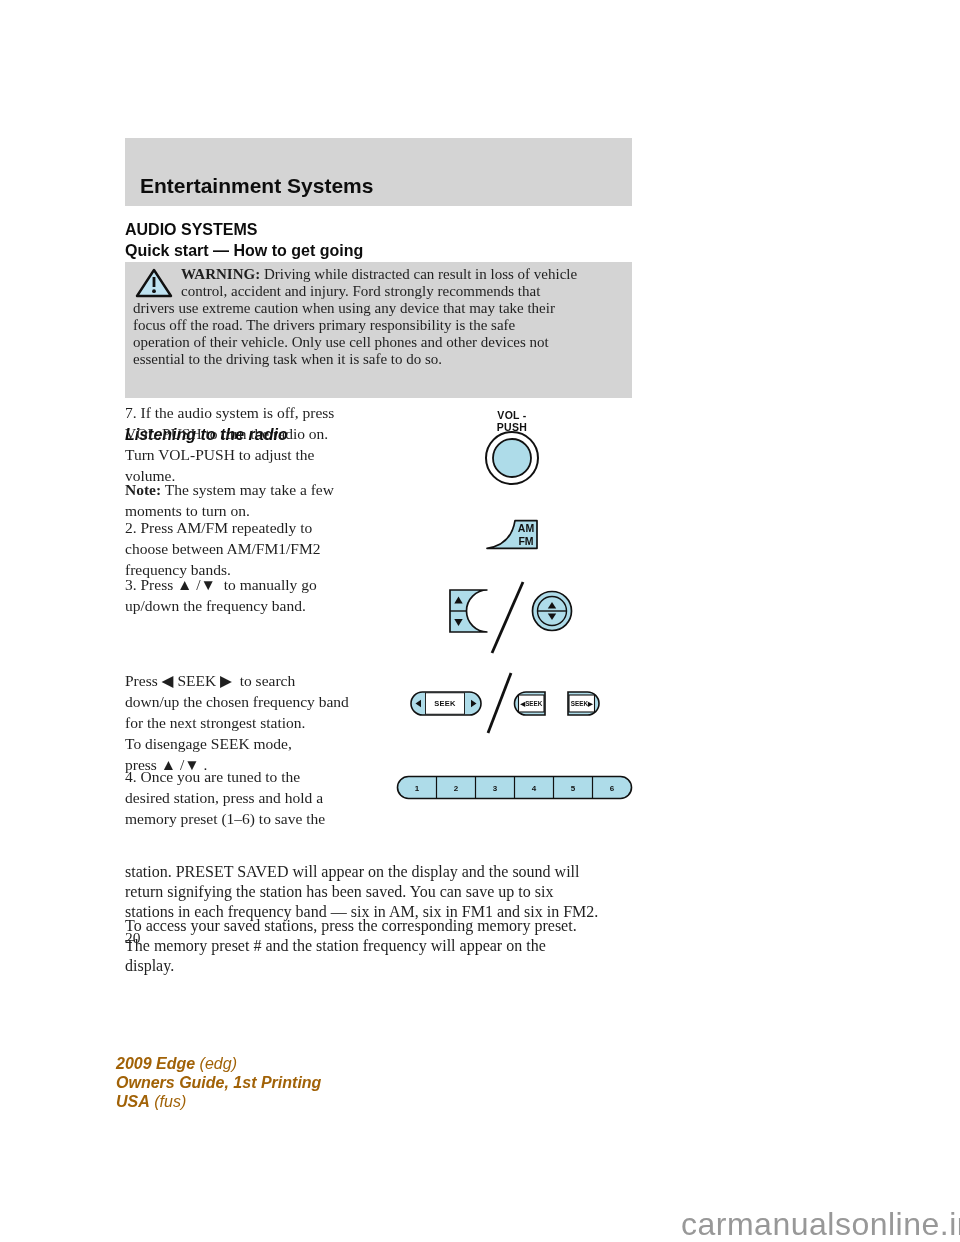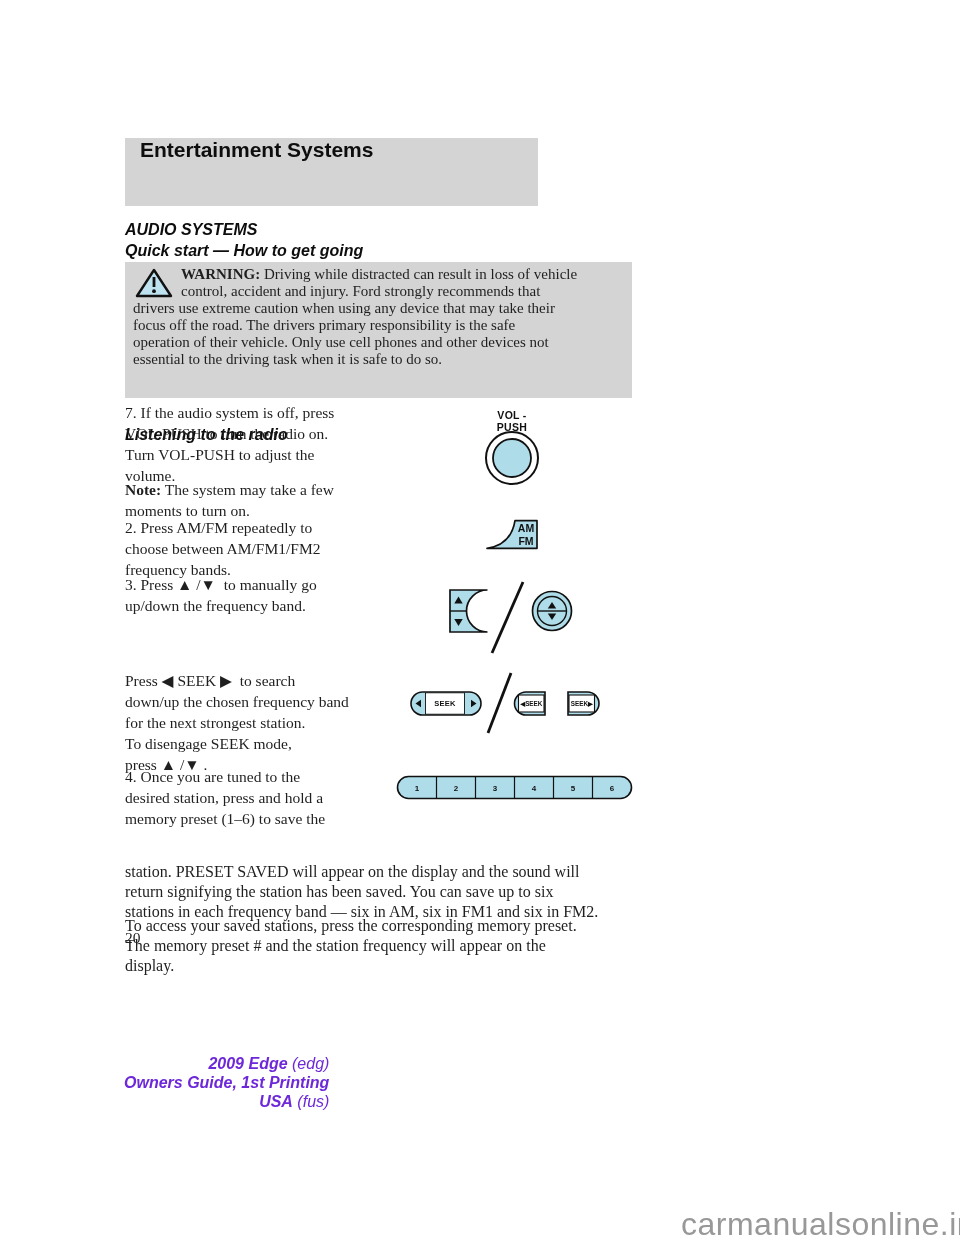--- a/index.html
+++ b/index.html
@@ -3,45 +3,45 @@
 <meta charset="utf-8">
 <style>
   html,body{margin:0;padding:0;}
   body{
     width:960px;height:1242px;position:relative;background:#ffffff;overflow:hidden;
     font-family:"Liberation Serif",serif;color:#1f1f1f;
   }
   .abs{position:absolute;}
   .pre{white-space:pre;}
   
-  .band{left:125px;top:138px;width:413px;height:68px;background:#d4d4d4;
-        display:flex;}
+  .band{left:125px;top:138px;width:507px;height:68px;background:#d4d4d4;
+        display:flex;align-items:flex-end;}
   .band-title{font-family:"Liberation Sans",sans-serif;font-weight:bold;
         font-size:21px;color:#0d0d0d;padding:0 0 8px 15px;}
   
   .h-sans{left:125px;font-family:"Liberation Sans",sans-serif;font-weight:bold;
-        font-size:16px;color:#0d0d0d;font-style:italic;}
+        font-size:16px;color:#0d0d0d;}
   .h-italic{font-style:italic;margin-top:46px;}
   
   .warnbox{left:125px;top:262px;width:507px;height:136px;background:#d4d4d4;
         box-sizing:border-box;padding:4px 8px;font-size:15px;line-height:17px;}
   .warn-icon{float:left;width:38px;height:30px;margin:2px 8px 0 2px;}
   .warn-label{font-weight:bold;}
   
   .para{left:125px;font-size:15.5px;line-height:21px;}
   .para-wide{left:125px;font-size:16px;line-height:20px;margin-top:48px;}
   .note-label{font-weight:bold;}
   
   .fig-label{font-family:"Liberation Sans",sans-serif;font-weight:600;
         font-size:10.5px;letter-spacing:.3px;color:#111;text-align:center;}
   svg{display:block;}
   svg text{font-family:"Liberation Sans",sans-serif;fill:#111;}
   
-  .footer{left:124px;top:1054px;font-family:"Liberation Sans",sans-serif;
-        font-style:italic;font-size:16px;line-height:19px;color:#6d28d9;text-align:right;}
+  .footer{left:116px;top:1054px;font-family:"Liberation Sans",sans-serif;
+        font-style:italic;font-size:16px;line-height:19px;color:#a16207;}
   .footer b{font-weight:bold;}
   
   .pagenum{left:125px;top:929px;font-size:15.5px;}
   
   .watermark{left:681px;top:1206px;font-family:"Liberation Sans",sans-serif;
         font-size:32px;letter-spacing:.5px;color:#989898;}
 </style>
 </head>
 <body>
 

